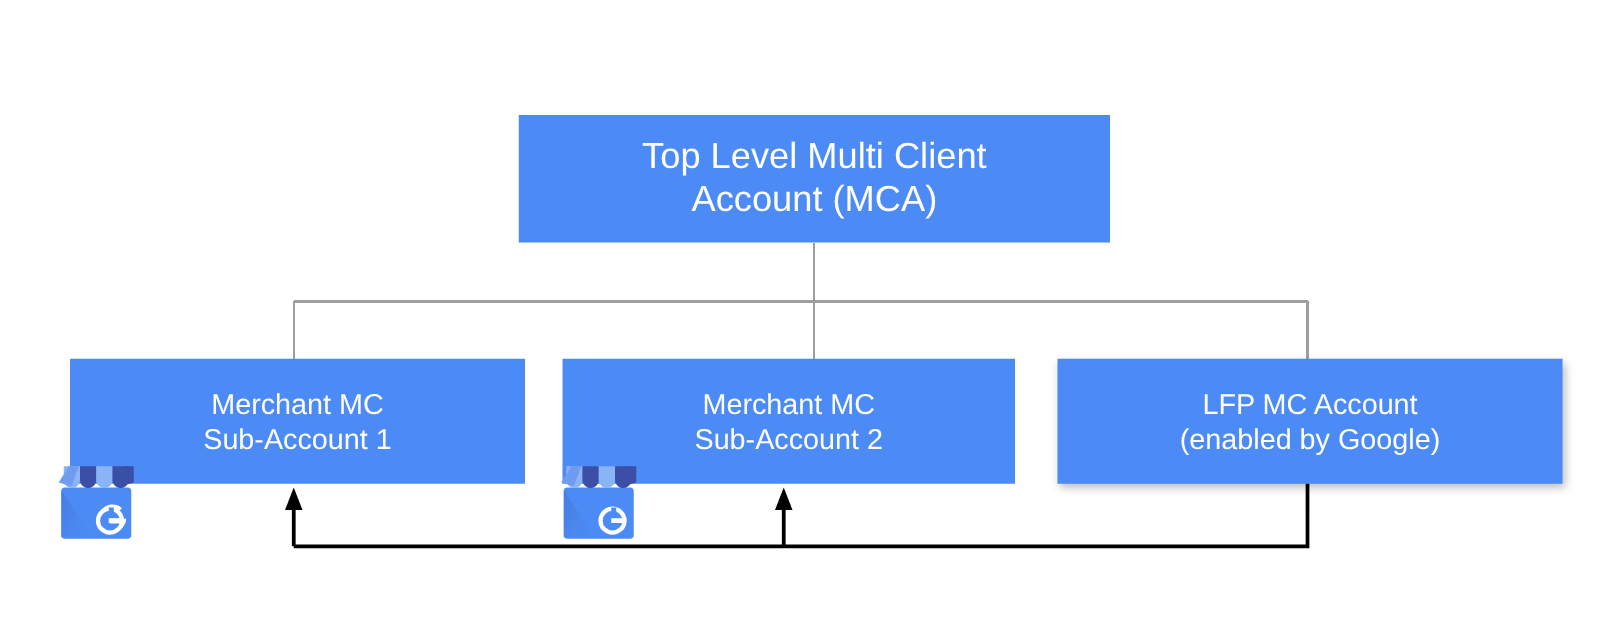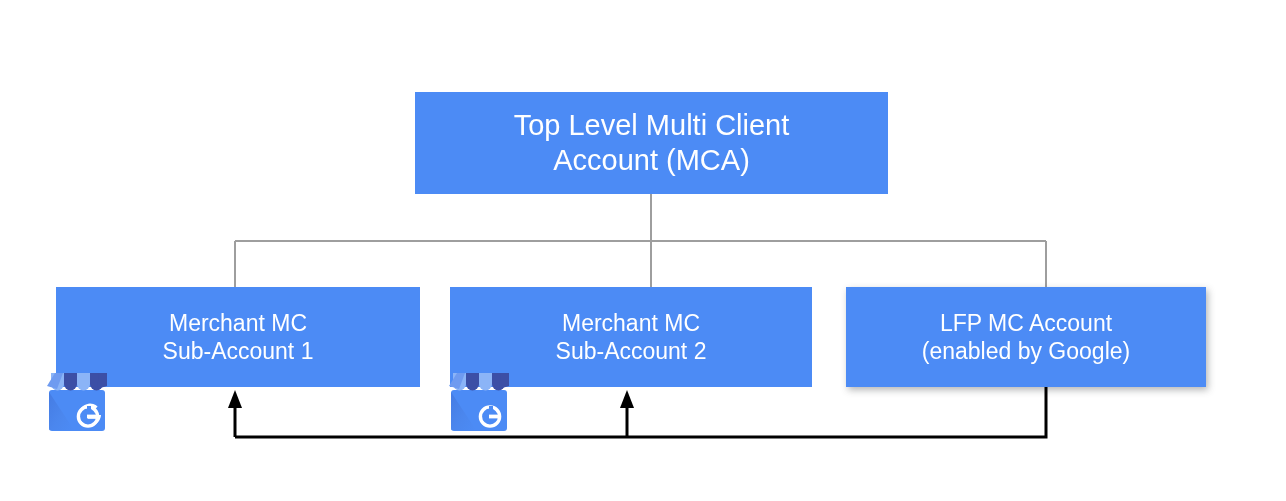--- a/index.html
+++ b/index.html
@@ -50,21 +50,21 @@
   #node-merchant-2 {
     left: 450px;
     top: 287px;
     width: 362px;
     height: 100px;
     font-size: 23px;
   }
   #node-lfp {
     left: 846px;
     top: 287px;
-    width: 360px;
+    width: 404px;
     height: 100px;
     font-size: 23px;
     box-shadow: 2px 3px 7px rgba(60, 64, 67, 0.38);
   }
   #tree-connectors {
     position: absolute;
     left: 0;
     top: 0;
     width: 1286px;
     height: 501px;

